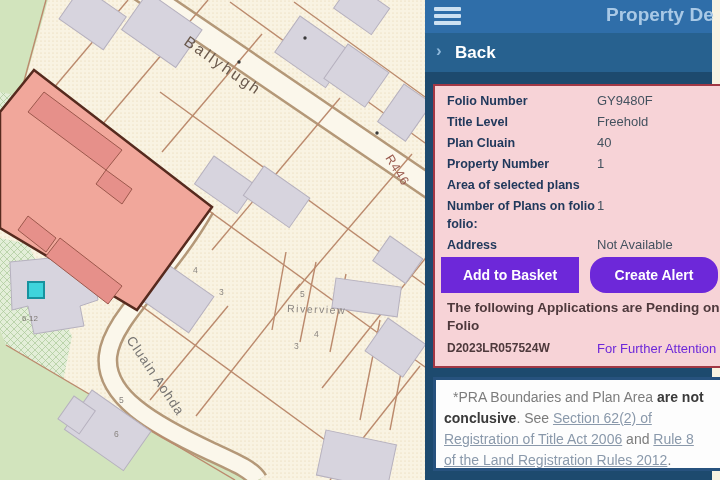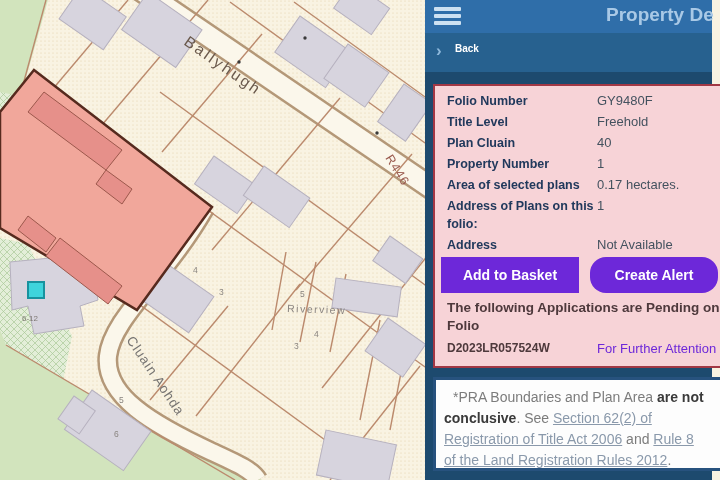--- a/index.html
+++ b/index.html
@@ -11,21 +11,21 @@
   #map { position:absolute; left:0; top:0; width:432px; height:480px; }
 
   
   #panel { position:absolute; left:425px; top:0; width:287px; height:480px; background:#1d4a6e; }
   #hdr { position:absolute; left:0; top:0; width:100%; height:33px; background:#2f6ea9; }
   .hamburger { position:absolute; left:9px; top:7px; width:27px; height:19px; cursor:pointer; }
   .hamburger span { display:block; height:3.6px; margin-bottom:3.4px; background:#cde1f2; border-radius:1px; }
   #hdr-title { position:absolute; left:181px; top:4px; font-size:19px; font-weight:700; color:#a9c9e6; white-space:nowrap; }
   #backbar { position:absolute; left:0; top:33px; width:100%; height:39px; background:#27618f; cursor:pointer; }
   #backbar .chev { position:absolute; left:11px; top:8px; color:#8fb9dc; font-size:17px; font-weight:700; }
-  #backbar .lbl { position:absolute; left:30px; top:10px; color:#ffffff; font-size:10px; font-weight:700; }
+  #backbar .lbl { position:absolute; left:30px; top:10px; color:#ffffff; font-size:17px; font-weight:700; }
 
   #pinkbox { position:absolute; left:8px; top:84px; width:300px; height:284px; background:#f7d3d7; border:2px solid #a23845; padding:6px 0 0 12px; }
   .frow { display:flex; margin-bottom:3px; }
   .frow .fl { width:150px; font-size:12.5px; font-weight:700; color:#21395c; line-height:18px; flex:0 0 150px; }
   .frow .fv { font-size:13px; color:#44525f; line-height:18px; white-space:nowrap; }
   .btn { position:absolute; height:36px; background:#6d28d9; color:#ffffff; font-size:14px; font-weight:700;
          border:none; text-align:center; line-height:36px; cursor:pointer; font-family:"Liberation Sans",sans-serif; }
   #btn-basket { left:6px; top:171px; width:138px; }
   #btn-alert  { left:155px; top:171px; width:128px;border-radius:16px; }
   #pending-head { position:absolute; left:12px; top:213px; font-size:13.5px; font-weight:700; color:#4e393c; line-height:18px; }
@@ -183,24 +183,23 @@
       <div class="frow">
         <div class="fl">Plan Cluain</div>
         <div class="fv">40</div>
       </div>
       <div class="frow">
         <div class="fl">Property Number</div>
         <div class="fv">1</div>
       </div>
       <div class="frow">
         <div class="fl">Area of selected plans</div>
-        <div class="fv">0.17 hectares.</div>
-      </div>
-      <div class="frow">
-        <div class="fl">Address of Plans on this folio:</div>
+      </div>
+      <div class="frow">
+        <div class="fl">Number of Plans on folio folio:</div>
         <div class="fv">1</div>
       </div>
       <div class="frow">
         <div class="fl">Address</div>
         <div class="fv">Not Available</div>
       </div>
 
       <button id="btn-basket" class="btn">Add to Basket</button>
       <button id="btn-alert" class="btn">Create Alert</button>
 

